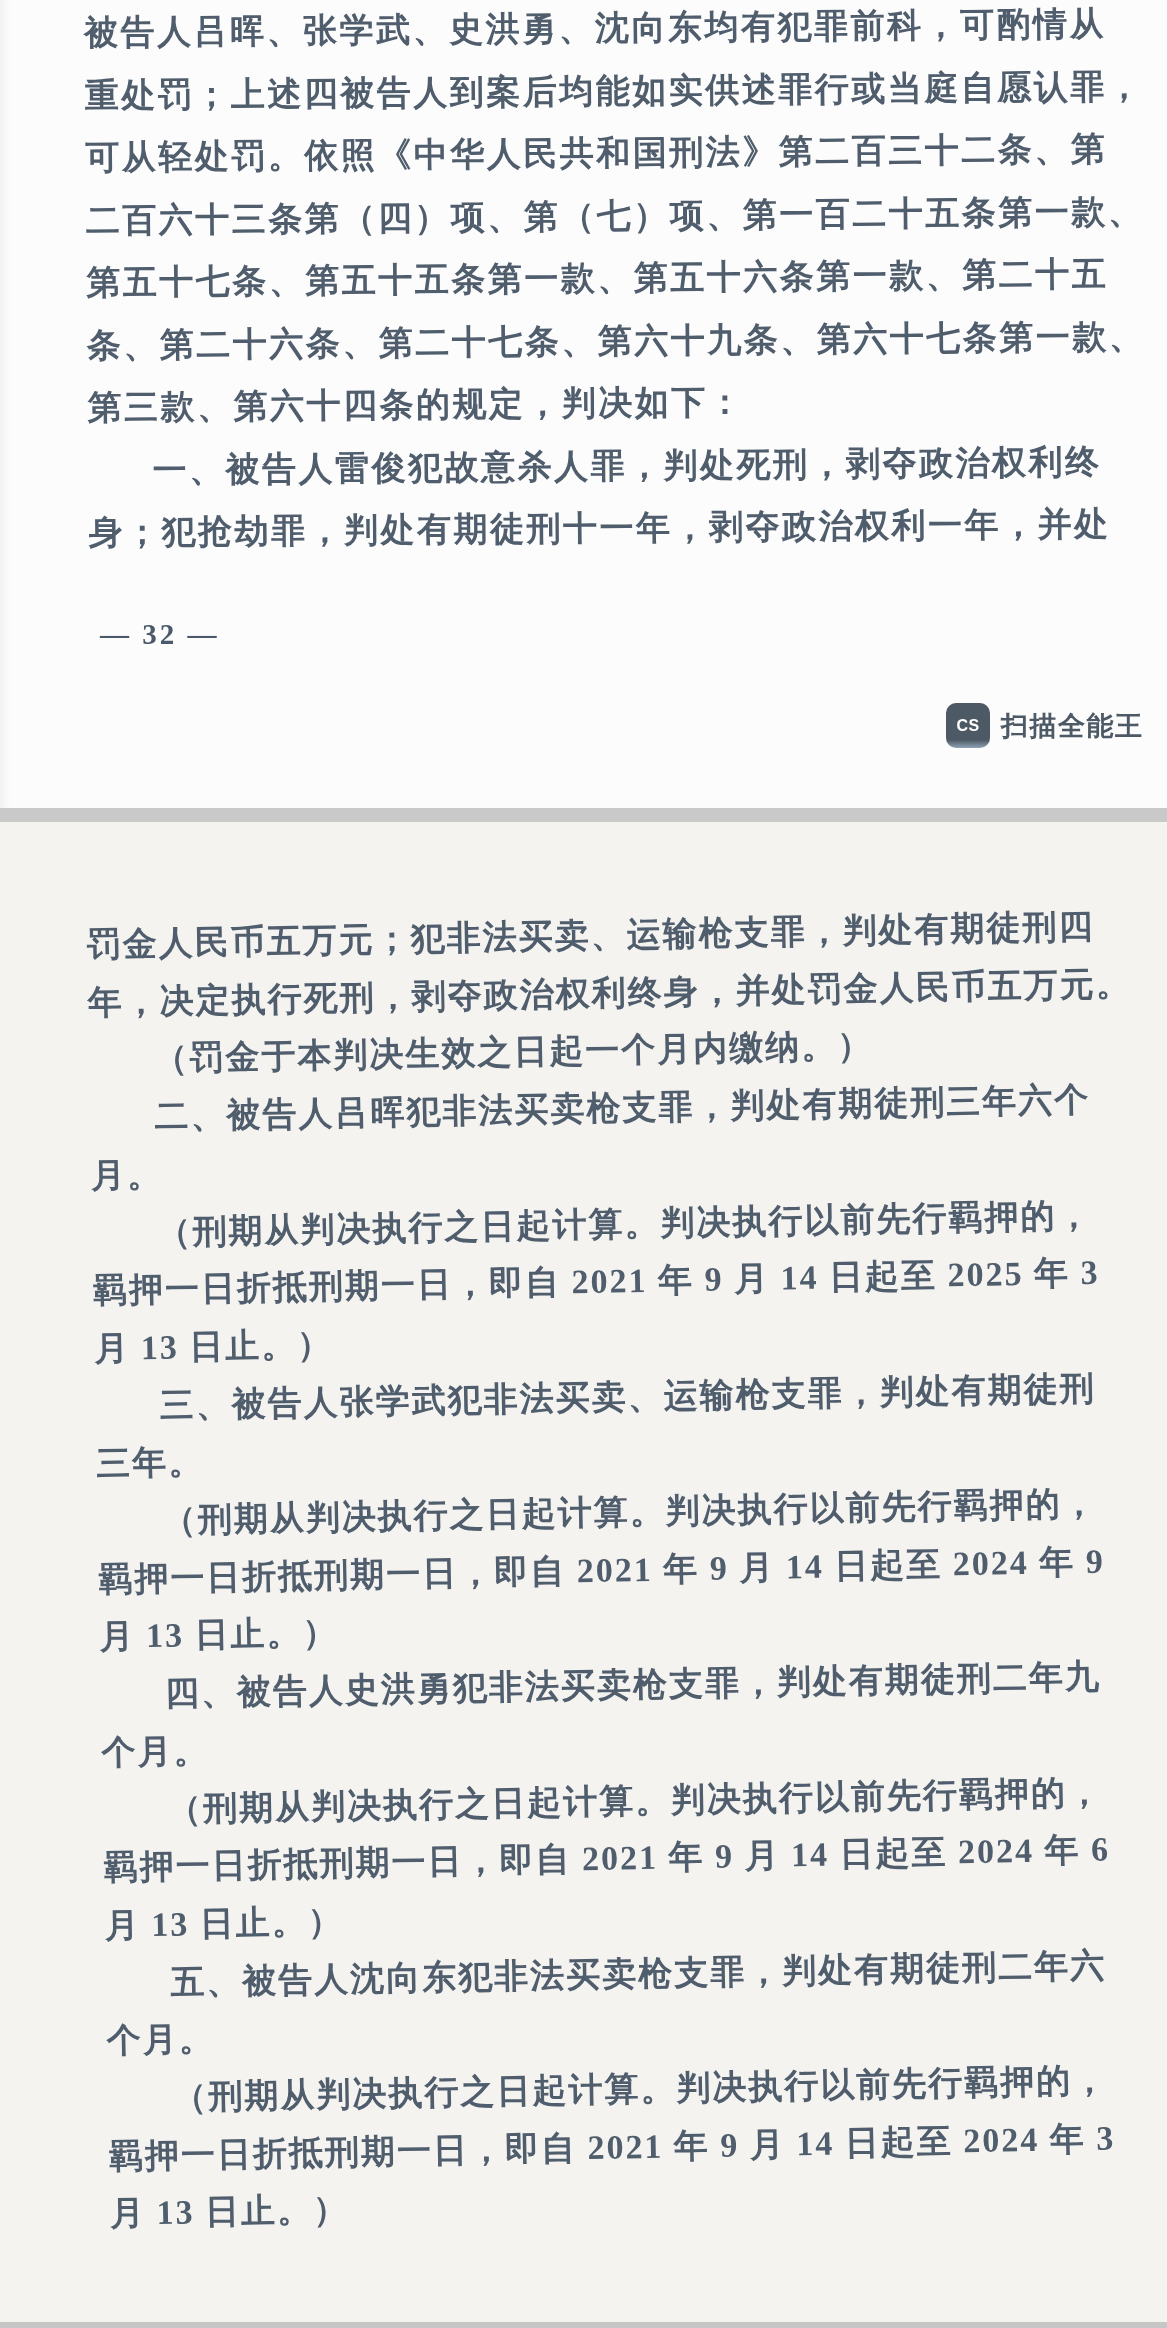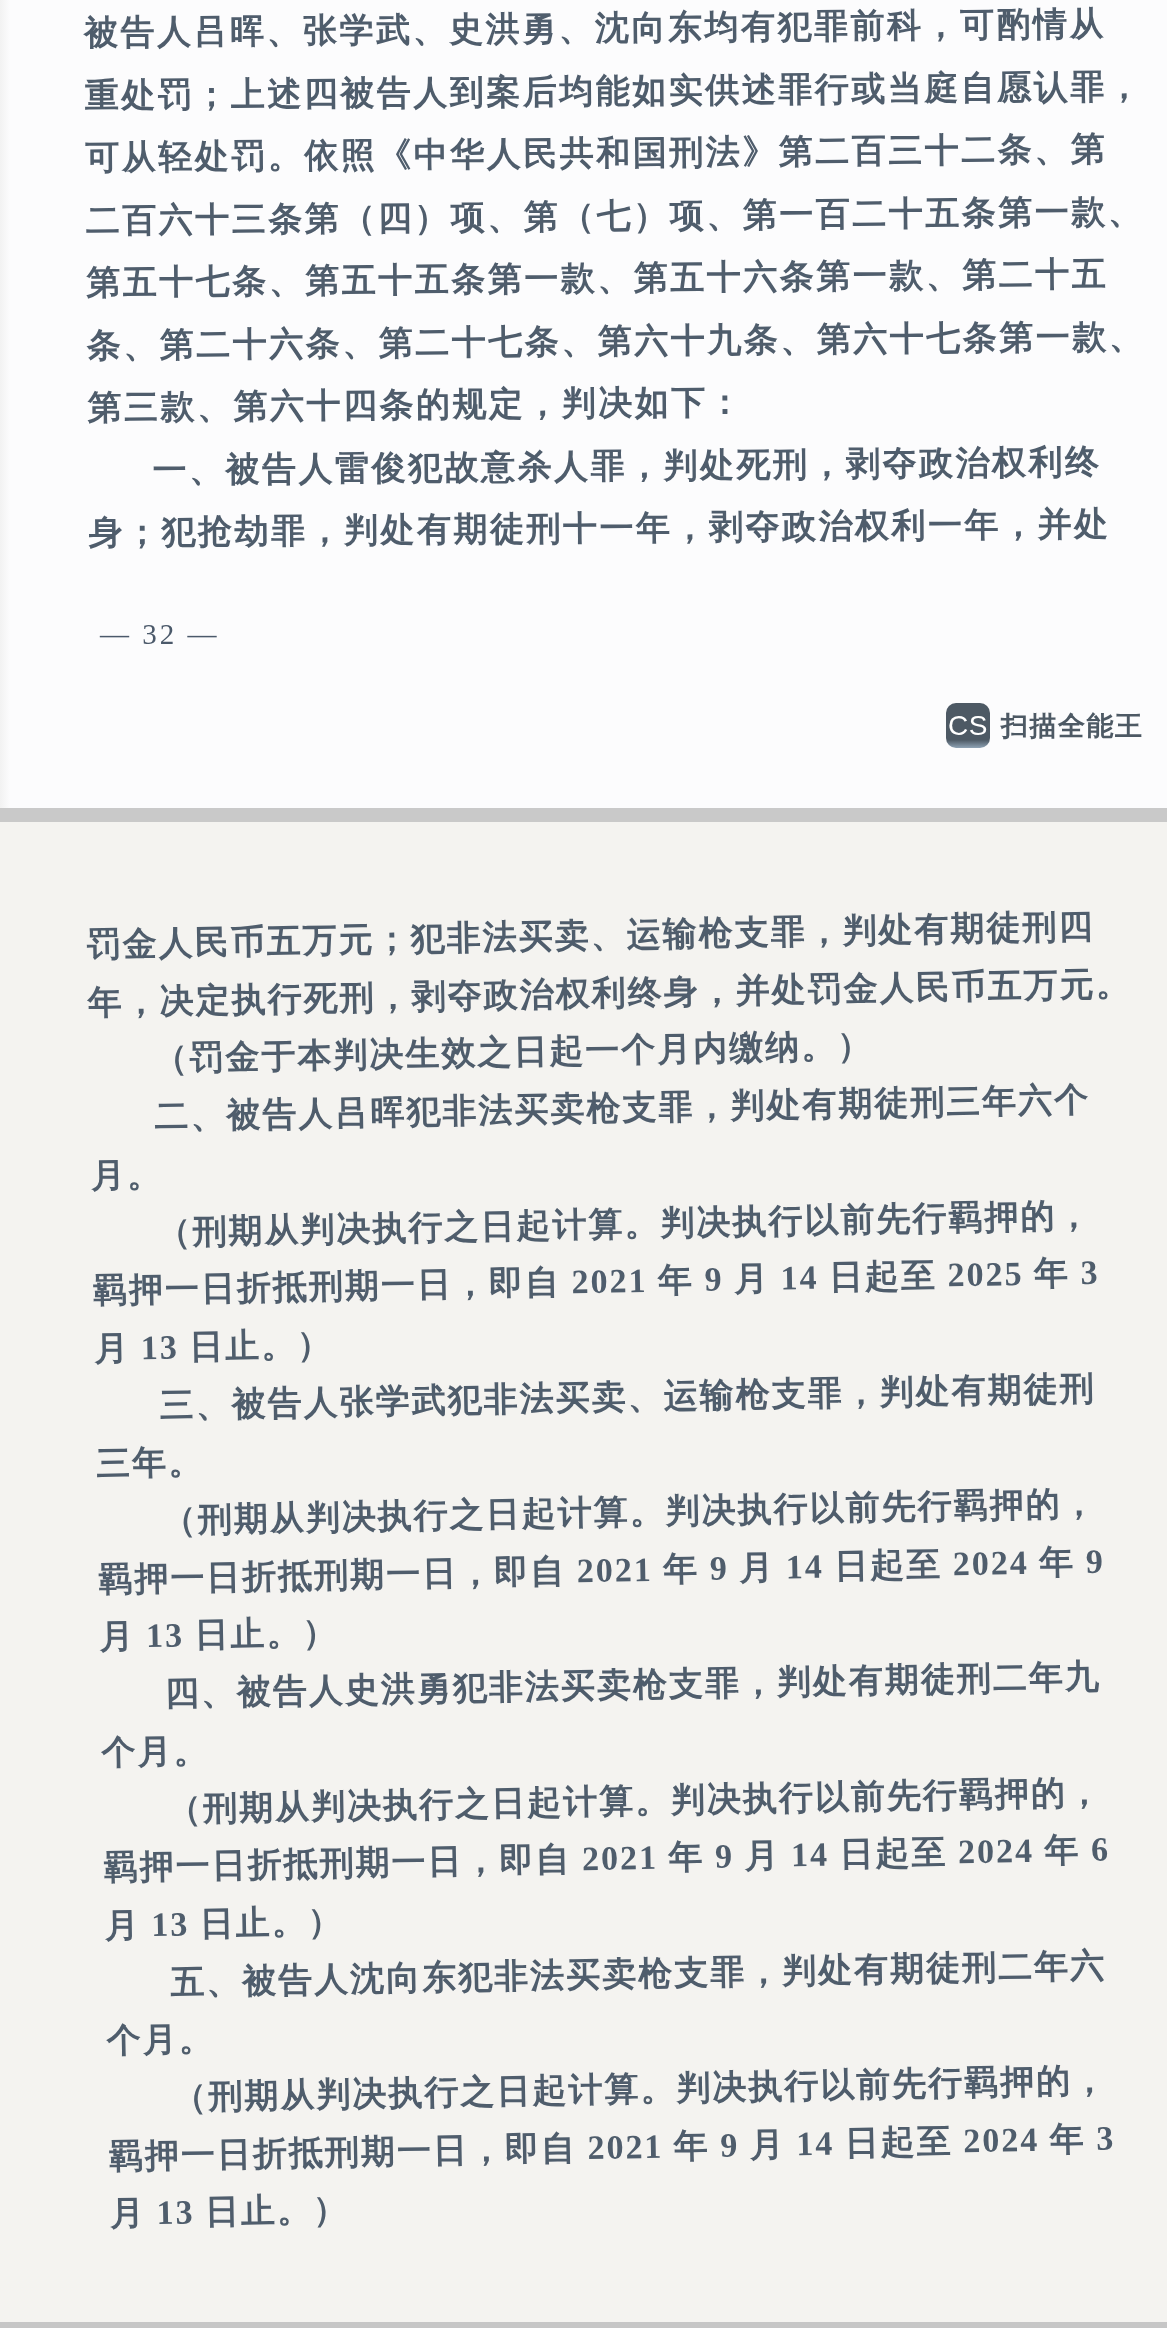--- a/index.html
+++ b/index.html
@@ -49,35 +49,35 @@
     font-size: 34px; line-height: 57.7px;
     letter-spacing: 2px;
     transform: rotate(-1.05deg);
     transform-origin: 0 40%;
   }
   .line { white-space: nowrap; }
   .line.indent { text-indent: 1.9em; }
   .pagenum {
     position: absolute;
     color: #4b596a;
-    font-weight: 400;
+    font-weight: 700;
     letter-spacing: 3px;
   }
   .pagenum-32 { left: 100px; top: 618px; font-size: 29px; }
   .watermark {
     position: absolute; left: 946px; top: 703px;
     display: flex; align-items: center; gap: 11px;
     font-family: "Liberation Sans", sans-serif;
   }
   .wm-icon {
     width: 44px; height: 45px;
     background: linear-gradient(180deg, #4d5964 0%, #4d5964 82%, #8fa3b5 100%);
     border-radius: 10px;
     color: #ffffff;
-    font-weight: normal; font-size: 28px;
+    font-weight: bold; font-size: 16px;
     display: flex; align-items: center; justify-content: center;
     letter-spacing: 0.5px;
   }
   .wm-label {
     font-size: 27px;
     color: #4d5964;
     font-weight: bold;
     letter-spacing: 1.5px;
     white-space: nowrap;
   }

